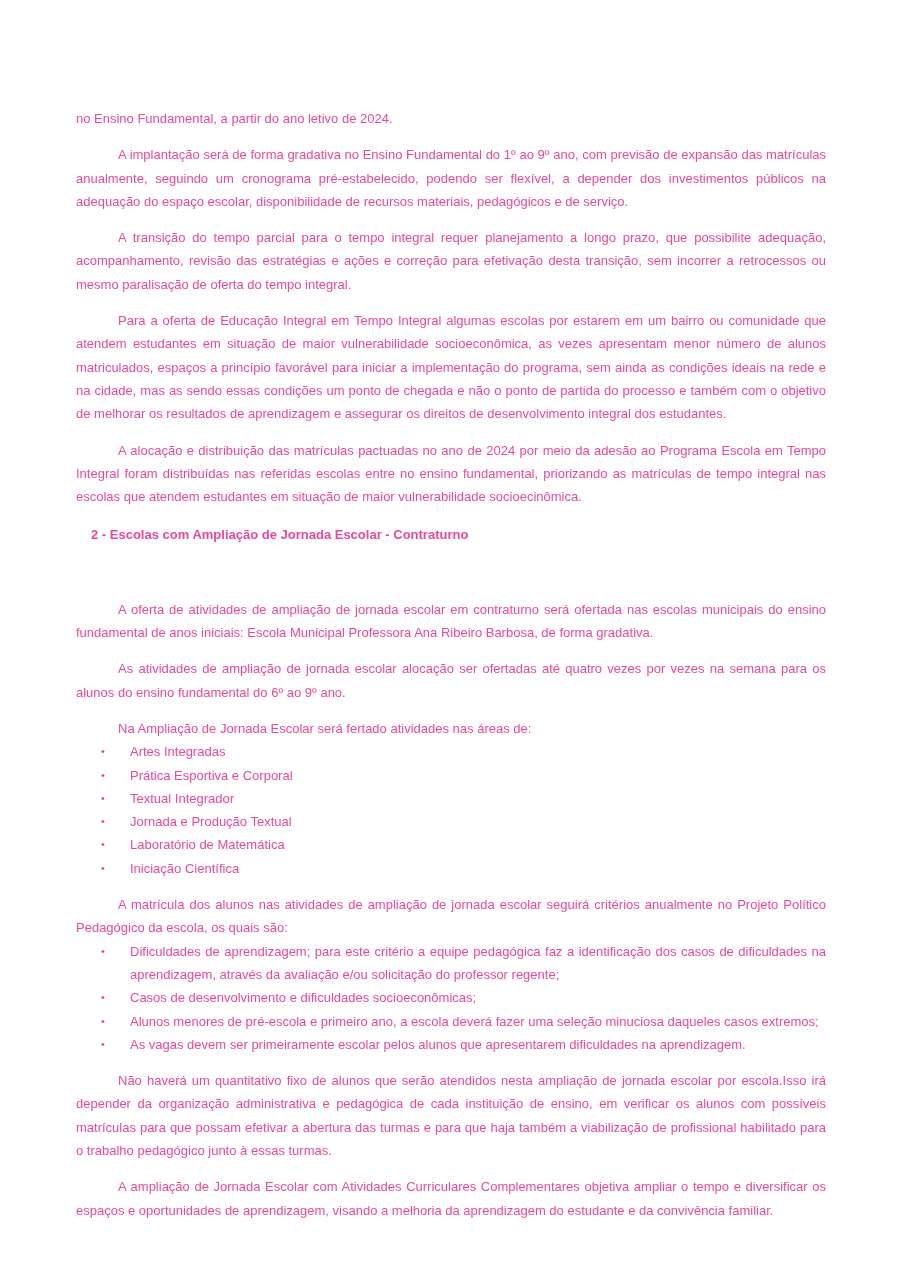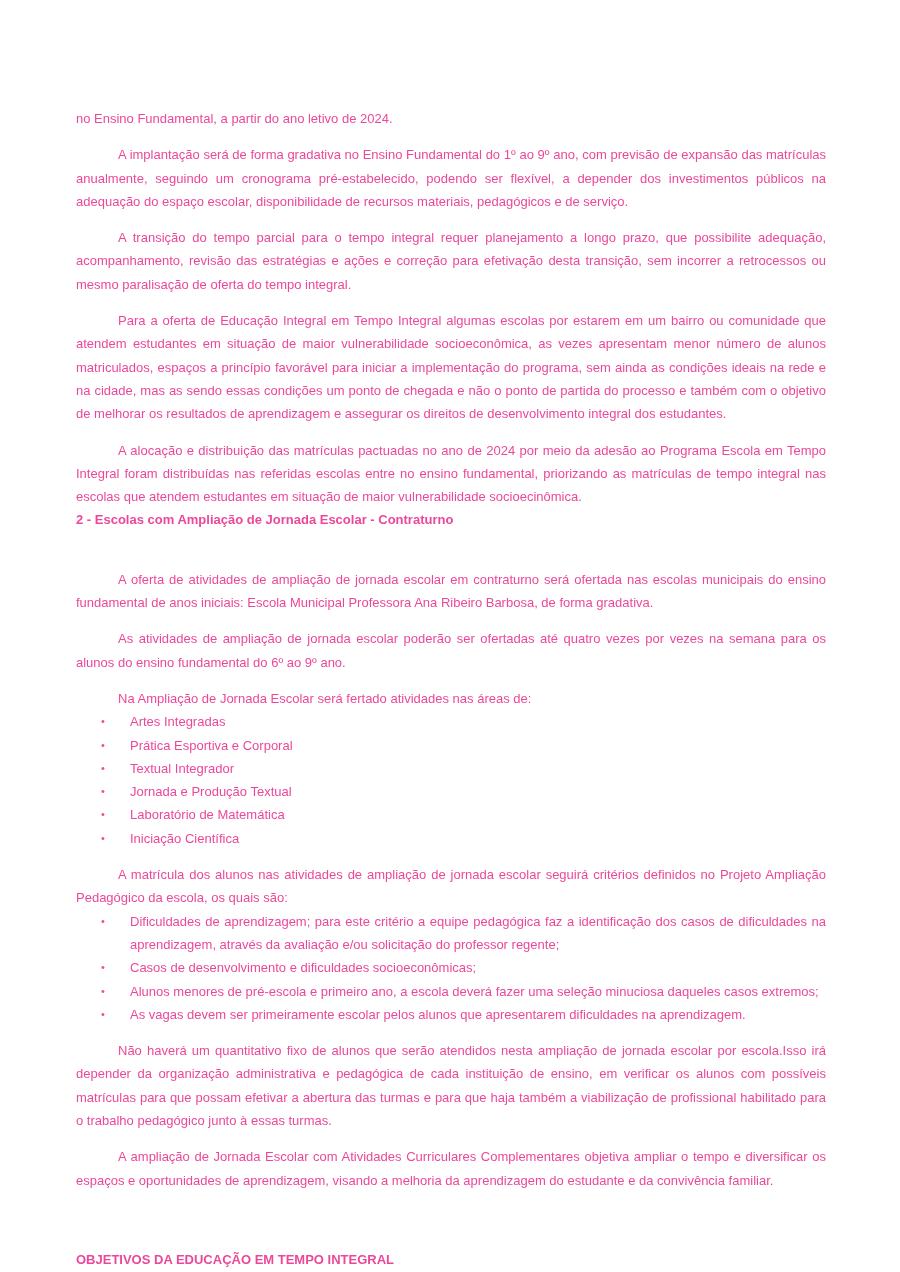--- a/index.html
+++ b/index.html
@@ -4,54 +4,54 @@
 <style>
   html, body { margin: 0; padding: 0; background: #ffffff; }
   body { width: 900px; height: 1272px; position: relative; overflow: hidden; }
   .page {
     position: absolute; left: 76px; top: 107px; width: 750px;
     font-family: Liberation Sans, sans-serif; font-size: 13px; color: #ec4899;
     line-height: 23.3px;
   }
   p { margin: 0; text-align: justify; }
   .indent { text-indent: 42px; margin-top: 13px; }
-  .heading { font-weight: bold; margin: 0; }
+  .heading { font-weight: bold; margin: 15px; }
   .spacer { height: 23px; }
   ul { list-style: none; margin: 0; padding: 0; }
   li { position: relative; padding-left: 54px; text-align: justify; }
   li .bullet { position: absolute; left: 25px; top: 0; font-size: 11px; }
   .final-heading { margin-top: 56px; font-weight: bold; }
 </style>
 </head>
 <body>
 
 <div class="page">
   <p>no Ensino Fundamental, a partir do ano letivo de 2024.</p>
   <p class="indent">A implantação será de forma gradativa no Ensino Fundamental do 1º ao 9º ano, com previsão de expansão das matrículas anualmente, seguindo um cronograma pré-estabelecido, podendo ser flexível, a depender dos investimentos públicos na adequação do espaço escolar, disponibilidade de recursos materiais, pedagógicos e de serviço.</p>
   <p class="indent">A transição do tempo parcial para o tempo integral requer planejamento   a longo prazo, que possibilite adequação, acompanhamento, revisão das estratégias e ações e correção para efetivação desta transição, sem incorrer a retrocessos ou mesmo paralisação de oferta do tempo integral.</p>
   <p class="indent"> Para a oferta de Educação Integral em Tempo Integral algumas escolas por estarem  em um bairro ou comunidade que atendem estudantes em situação de maior vulnerabilidade socioeconômica, as vezes apresentam menor número de alunos matriculados, espaços a princípio favorável para iniciar a implementação do programa, sem ainda  as condições ideais na rede e na cidade, mas as  sendo essas condições um ponto de chegada e não o ponto de partida do processo e também com o objetivo de melhorar os resultados de aprendizagem e assegurar os direitos de desenvolvimento integral dos estudantes.</p>
   <p class="indent">A alocação e distribuição das matrículas pactuadas no ano de 2024  por meio da adesão ao Programa Escola em Tempo Integral foram distribuídas  nas referidas escolas entre no ensino fundamental,  priorizando as matrículas de tempo integral nas escolas  que  atendem  estudantes  em  situação  de  maior  vulnerabilidade socioecinômica.</p>
 
   <p class="heading">2 - Escolas com Ampliação de Jornada Escolar - Contraturno</p>
   <div class="spacer"></div>
 
   <p class="indent">A oferta de atividades de ampliação de jornada escolar em contraturno será ofertada nas escolas municipais do ensino fundamental de anos iniciais: Escola Municipal Professora Ana Ribeiro Barbosa, de forma gradativa.</p>
-  <p class="indent">As atividades de ampliação de jornada escolar poderão ser ofertadas até quatro vezes por vezes na semana para os alunos do ensino fundamental do 6º ao 9º ano.</p>
+  <p class="indent">As atividades de ampliação de jornada escolar alocação ser ofertadas até quatro vezes por vezes na semana para os alunos do ensino fundamental do 6º ao 9º ano.</p>
   <p class="indent">Na   Ampliação de Jornada Escolar será fertado atividades nas áreas de:</p>
 
   <ul>
     <li><span class="bullet">•</span><span>Artes Integradas</span></li>
     <li><span class="bullet">•</span><span>Prática Esportiva e Corporal</span></li>
     <li><span class="bullet">•</span><span>Textual Integrador</span></li>
     <li><span class="bullet">•</span><span>Jornada e Produção Textual</span></li>
     <li><span class="bullet">•</span><span>Laboratório de Matemática</span></li>
     <li><span class="bullet">•</span><span>Iniciação Científica</span></li>
   </ul>
 
-  <p class="indent">A matrícula dos alunos nas atividades de ampliação de jornada escolar seguirá critérios definidos no Projeto Ampliação Pedagógico da escola, os quais são:</p>
+  <p class="indent">A matrícula dos alunos nas atividades de ampliação de jornada escolar seguirá critérios anualmente no Projeto Político Pedagógico da escola, os quais são:</p>
 
   <ul>
     <li><span class="bullet">•</span><span>Dificuldades de aprendizagem; para este critério a equipe pedagógica faz a identificação dos casos de dificuldades na aprendizagem, através da avaliação e/ou solicitação do professor regente;</span></li>
     <li><span class="bullet">•</span><span>Casos de desenvolvimento e dificuldades socioeconômicas;</span></li>
     <li><span class="bullet">•</span><span>Alunos menores de pré-escola e primeiro ano, a escola deverá fazer uma seleção minuciosa daqueles casos extremos;</span></li>
     <li><span class="bullet">•</span><span>As vagas devem ser primeiramente escolar pelos alunos que apresentarem dificuldades na aprendizagem.</span></li>
   </ul>
 
   <p class="indent">Não haverá um quantitativo fixo de alunos que serão atendidos nesta ampliação de jornada escolar por escola.Isso irá depender da organização administrativa e pedagógica de cada instituição de ensino, em verificar os alunos com possíveis matrículas para que possam efetivar a abertura das turmas e para que haja também a viabilização de profissional habilitado para o trabalho pedagógico junto à essas turmas.</p>
   <p class="indent">A ampliação de Jornada Escolar com Atividades Curriculares Complementares objetiva ampliar o tempo e diversificar os espaços e oportunidades de aprendizagem, visando a melhoria da aprendizagem do estudante e da convivência familiar.</p>

